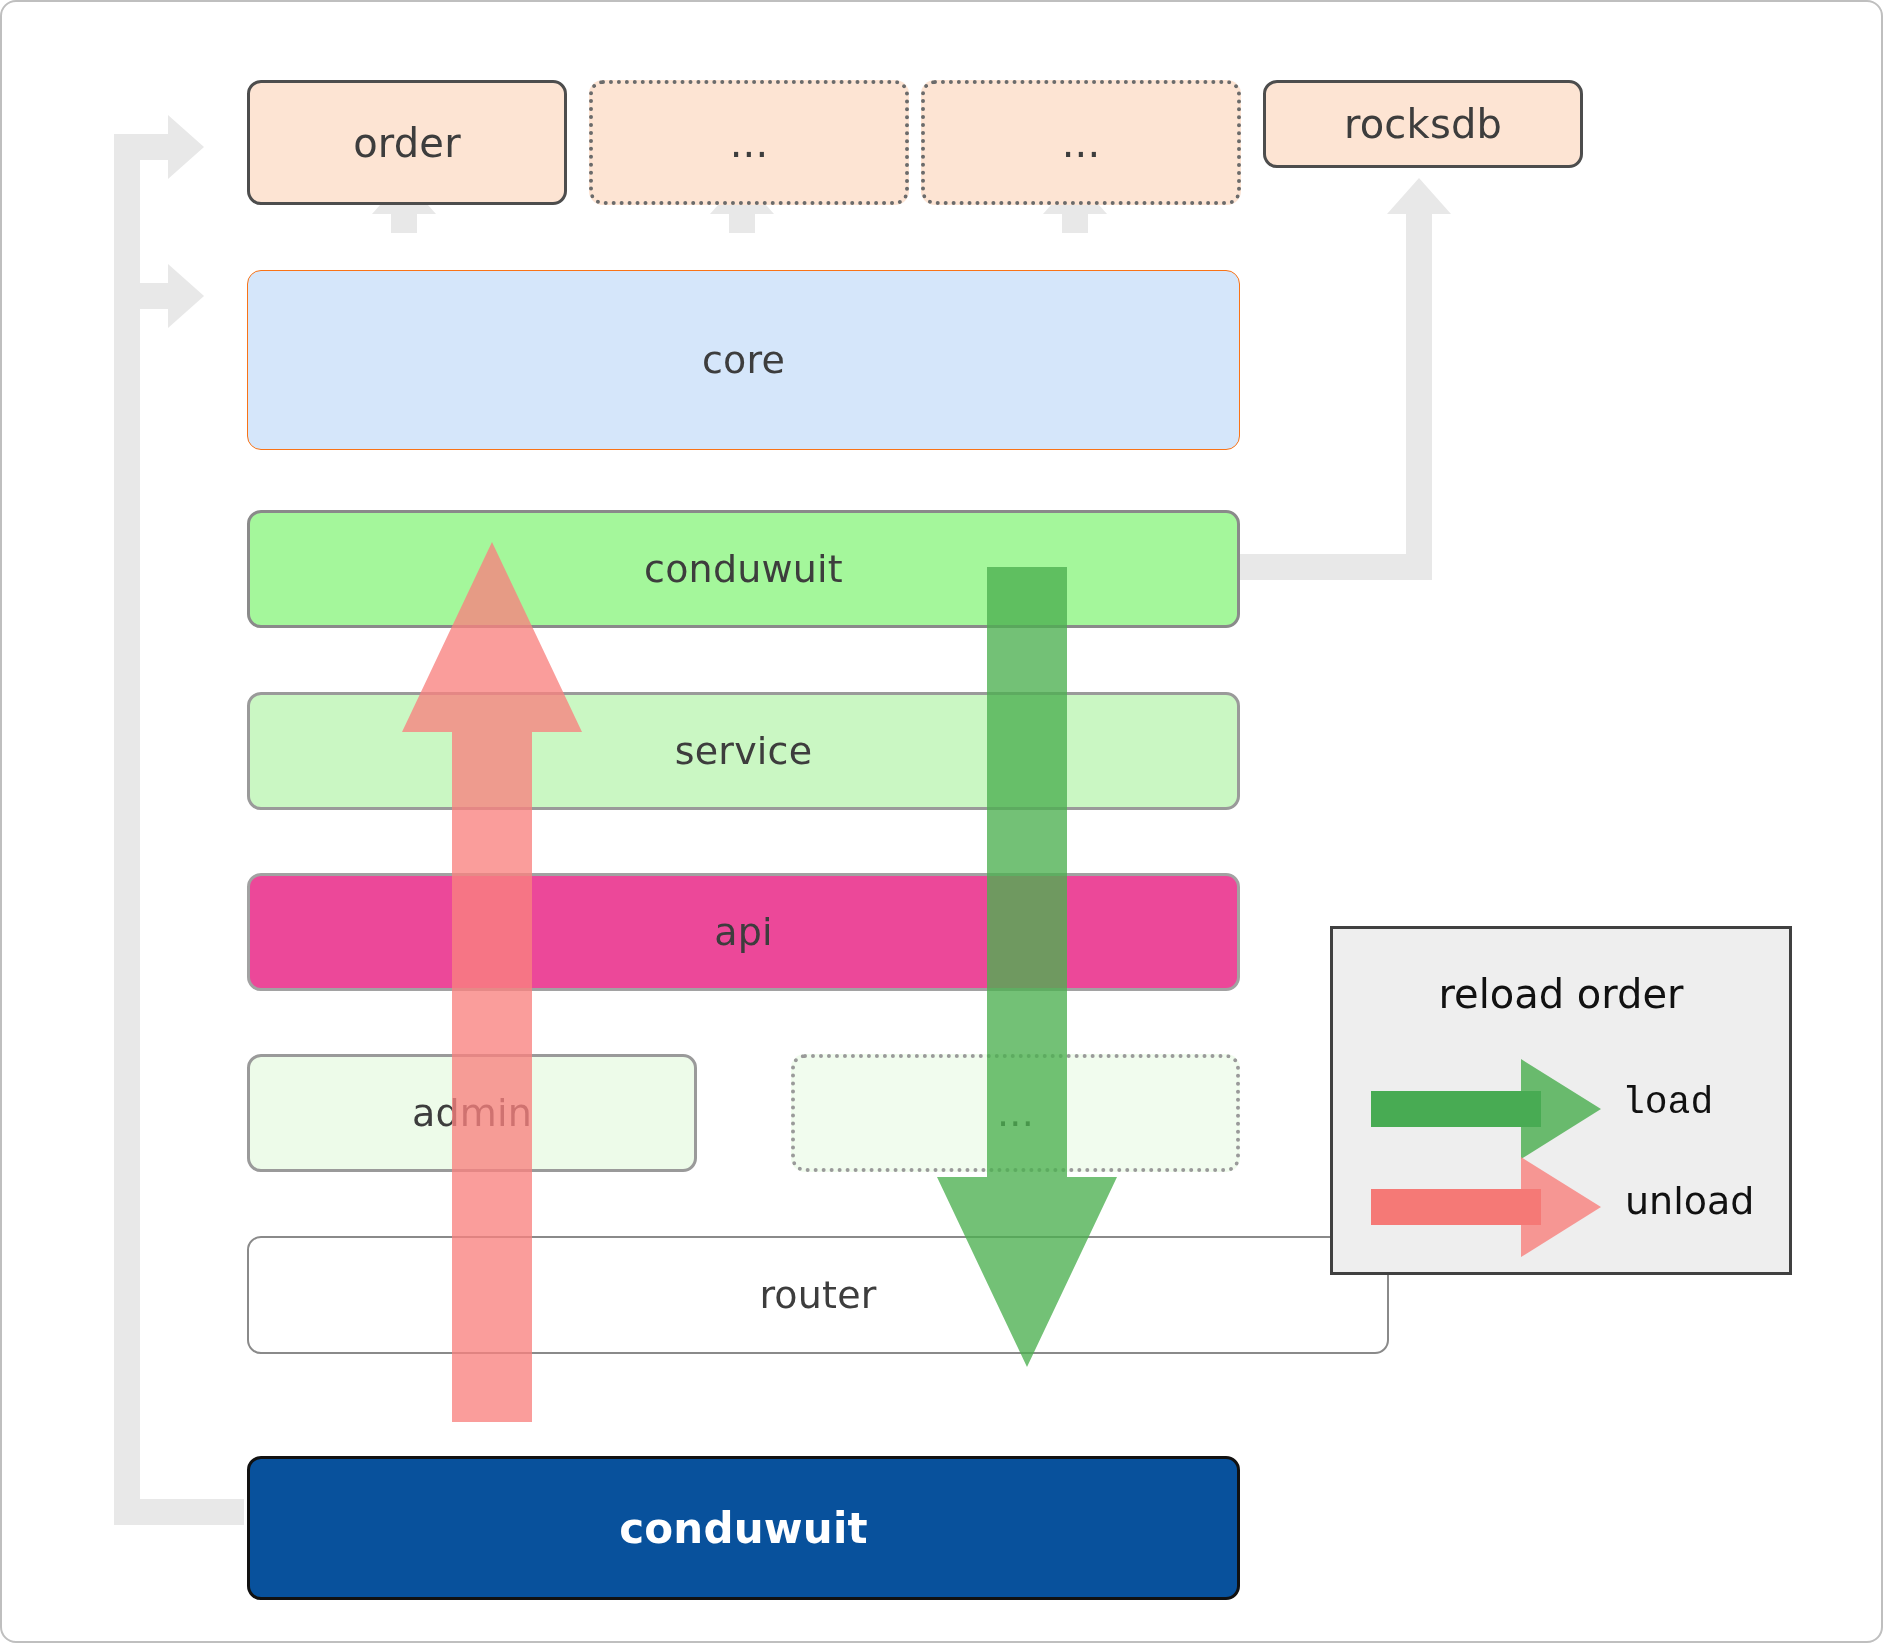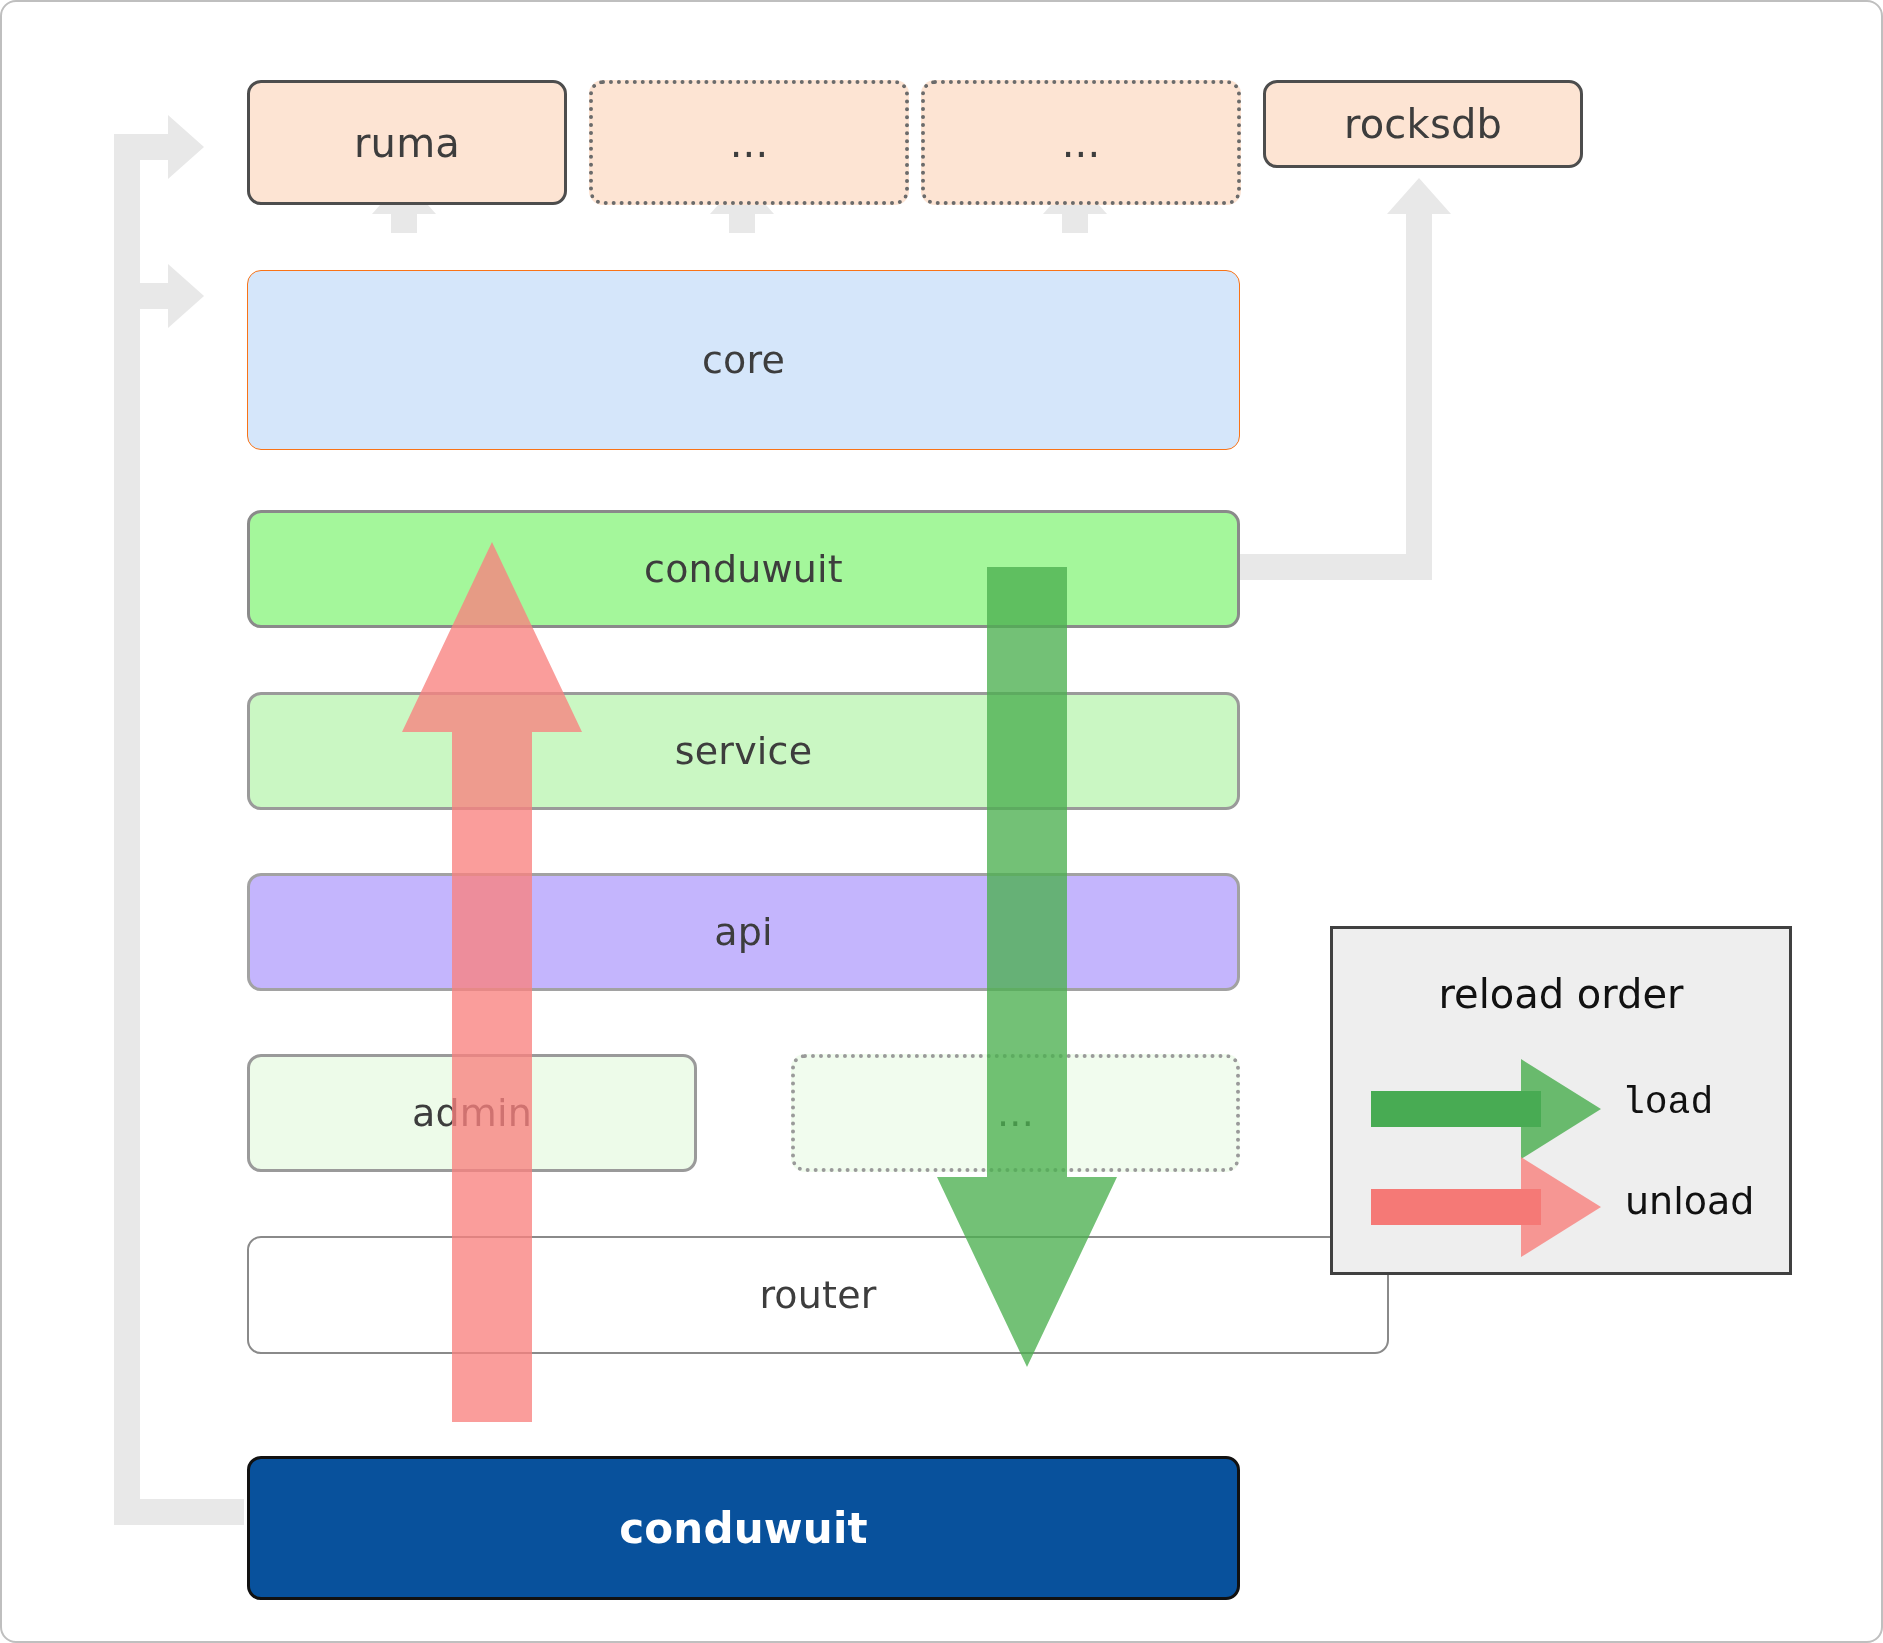--- a/index.html
+++ b/index.html
@@ -42,21 +42,21 @@
 
   
   .core {
     background: #d5e6fa;
     border: 1px solid #f97316;
   }
 
   
   .lvl-db     { background: #a4f79b; border: 3px solid #8a8a8a; }
   .lvl-svc    { background: #caf7c3; border: 3px solid #9a9a9a; }
-  .lvl-api    { background: #c4b5fd; border: 3px solid #a2a2a2; }
+  .lvl-api    { background: #ec4899; border: 3px solid #a2a2a2; }
   .lvl-admin  { background: #edfbe9; border: 3px solid #9a9a9a; }
   .lvl-etc    { background: #f1fcee; border: 4px dotted #9a9a9a; }
   .lvl-router { background: #ffffff; border: 2px solid #8a8a8a; }
 
   
   .root {
     background: #08519c;
     border: 3px solid #111111;
     color: #ffffff;
     font-size: 42px;
@@ -131,21 +131,21 @@
   <div class="conn-arrow arrow-up" style="left:708px; top:176px;"></div>
 
   <div class="conn" style="left:1060px; top:196px; width:26px; height:35px;"></div>
   <div class="conn-arrow arrow-up" style="left:1041px; top:176px;"></div>
 
   <div class="conn" style="left:1238px; top:552px; width:180px; height:26px;"></div>
   <div class="conn" style="left:1404px; top:196px; width:26px; height:382px;"></div>
   <div class="conn-arrow arrow-up" style="left:1385px; top:176px;"></div>
 
   <div class="node dep" style="left:245px; top:78px; width:320px; height:125px;">
-    <span class="lbl">ruma</span>
+    <span class="lbl">order</span>
   </div>
 
   <div class="node dep dotted" style="left:587px; top:78px; width:320px; height:125px;">
     <span class="lbl">...</span>
   </div>
 
   <div class="node dep dotted" style="left:919px; top:78px; width:320px; height:125px;">
     <span class="lbl">...</span>
   </div>
 

